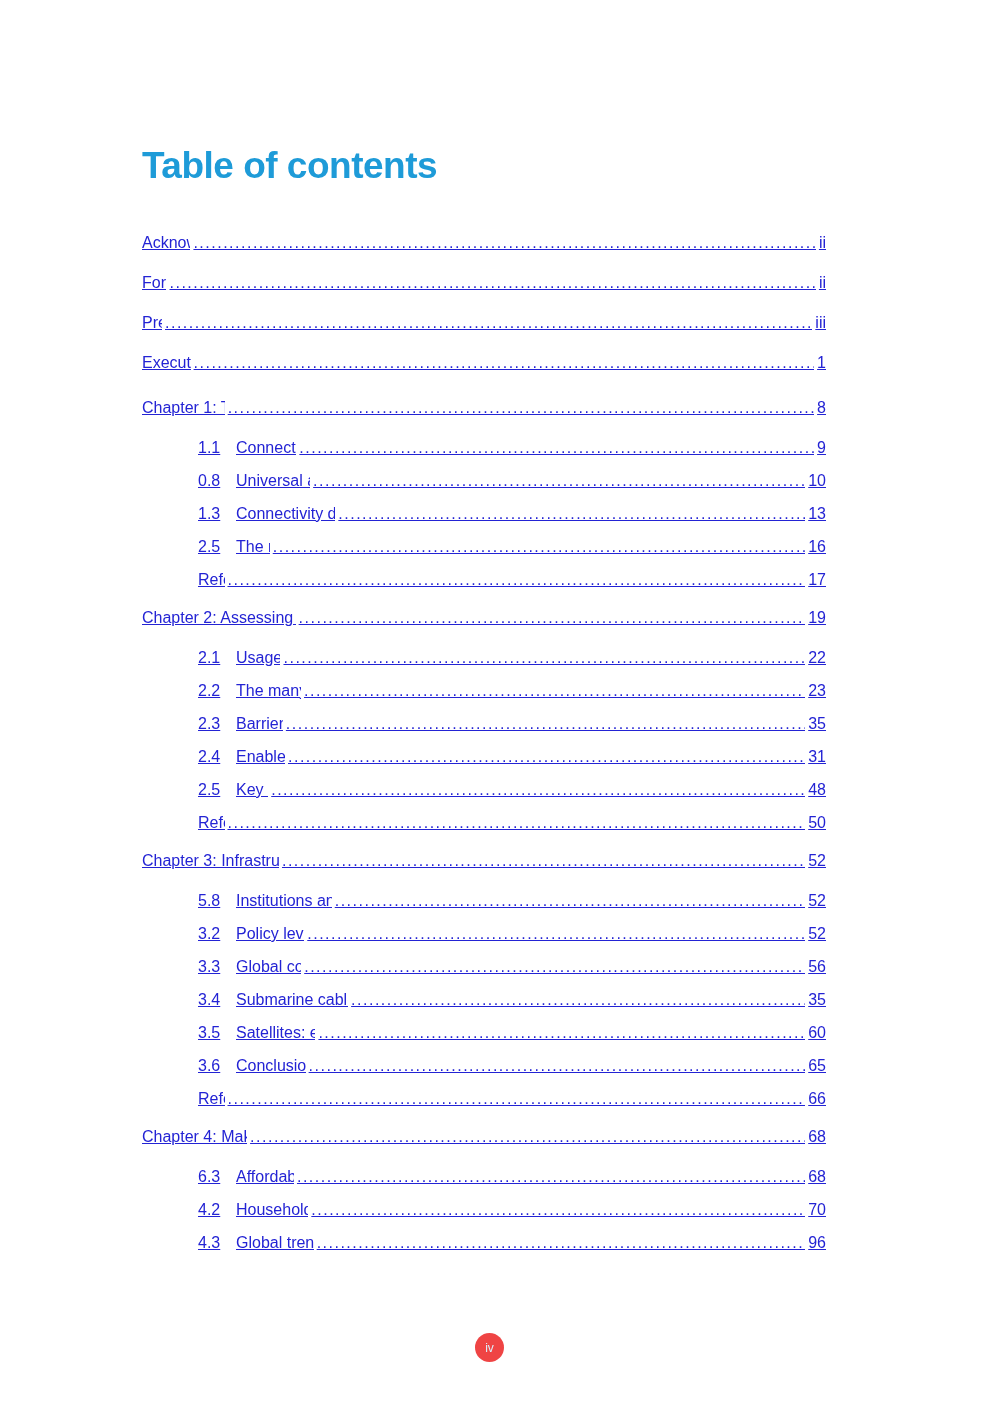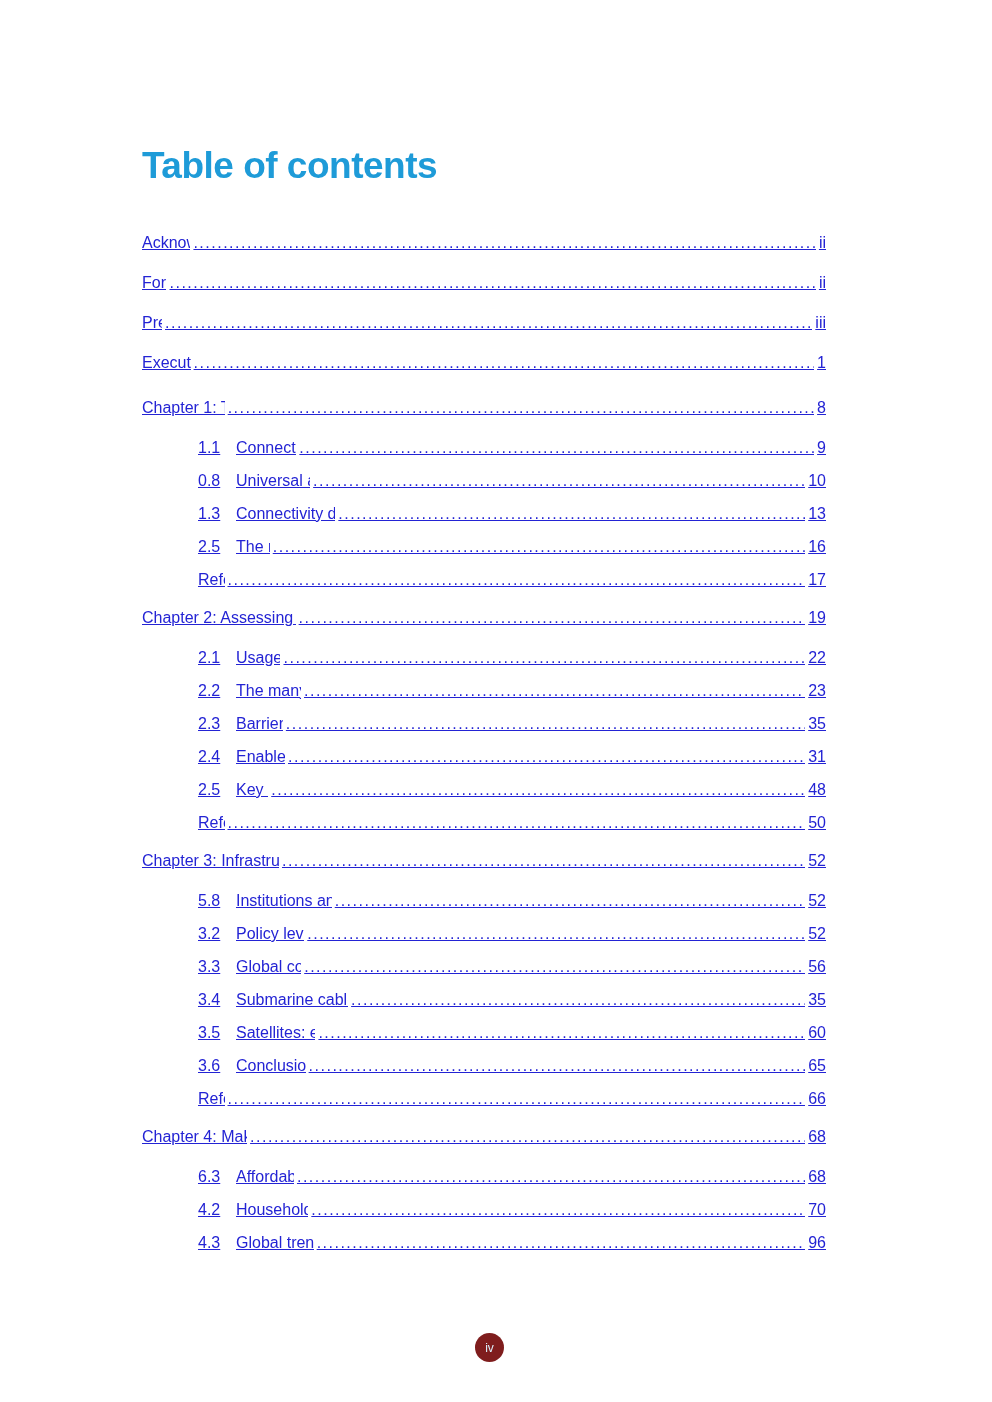--- a/index.html
+++ b/index.html
@@ -63,21 +63,21 @@
     padding-left: 3px;
     text-decoration: underline;
   }
   .page-badge {
     position: absolute;
     left: 475px;
     bottom: 40px;
     width: 29px;
     height: 29px;
     border-radius: 50%;
-    background: #7f1d1d;
+    background: #ef4444;
     color: #DCEFFA;
     font-size: 12px;
     display: flex;
     align-items: center;
     justify-content: center;
   }
 </style>
 </head>
 <body>
 

